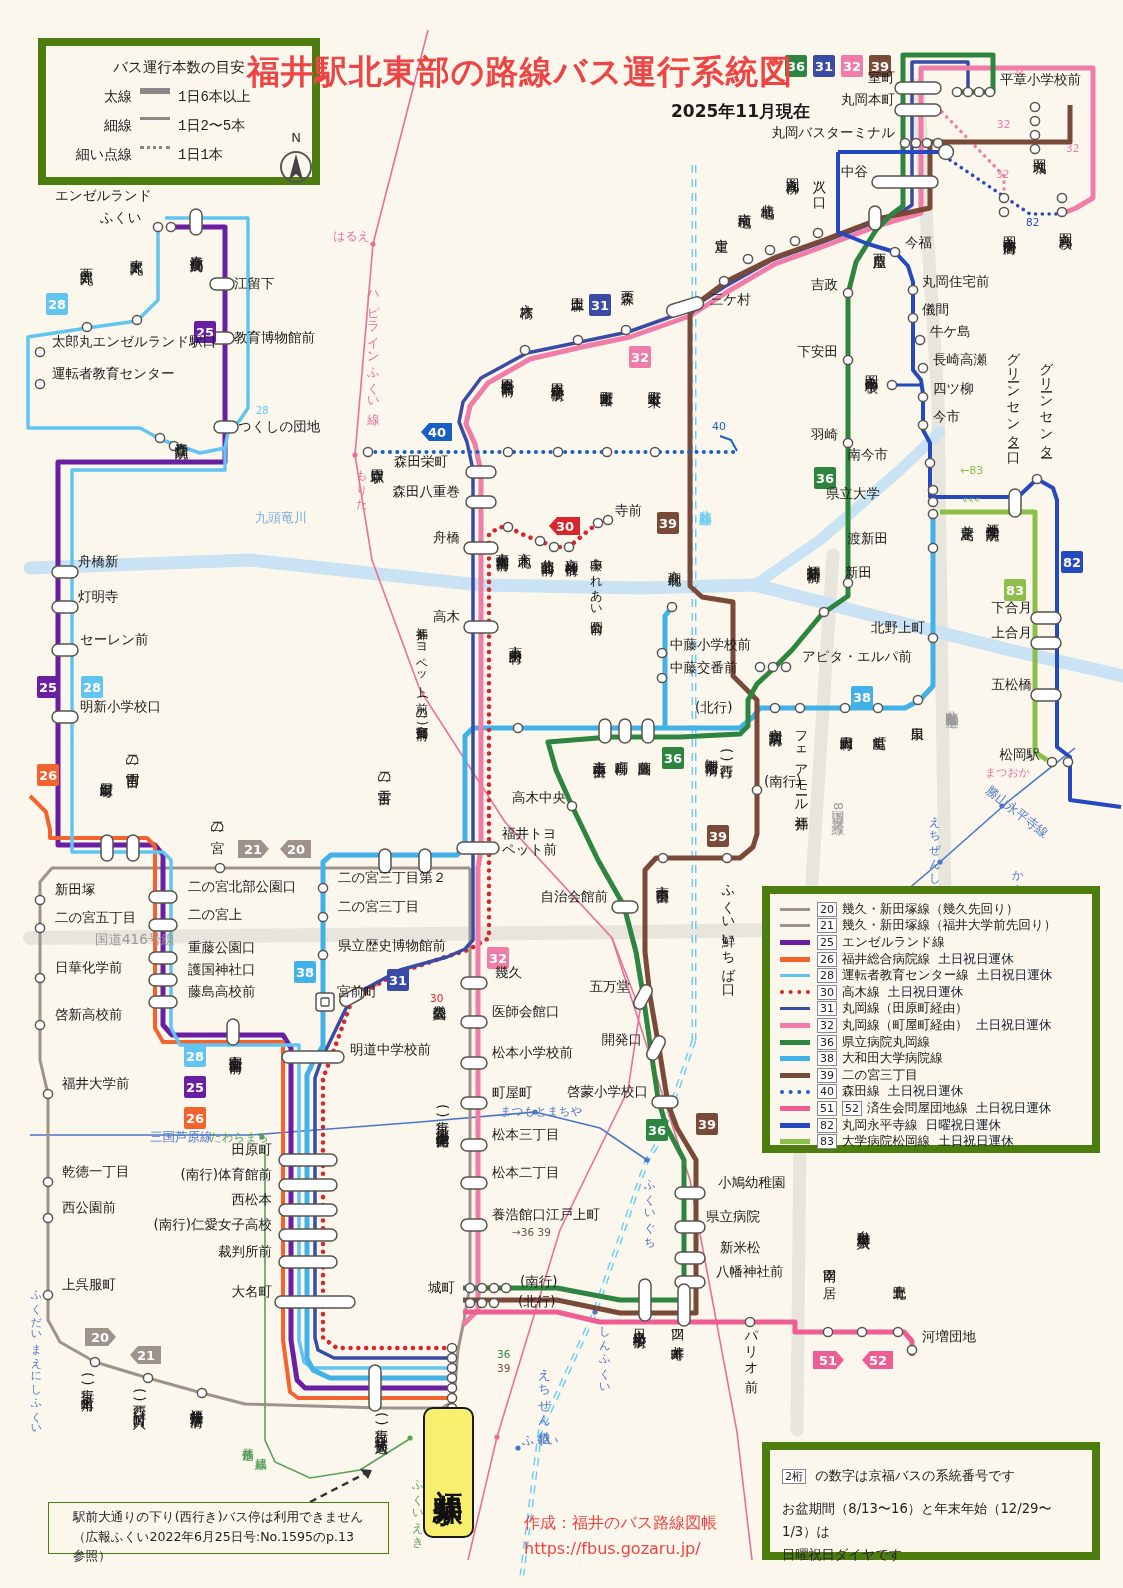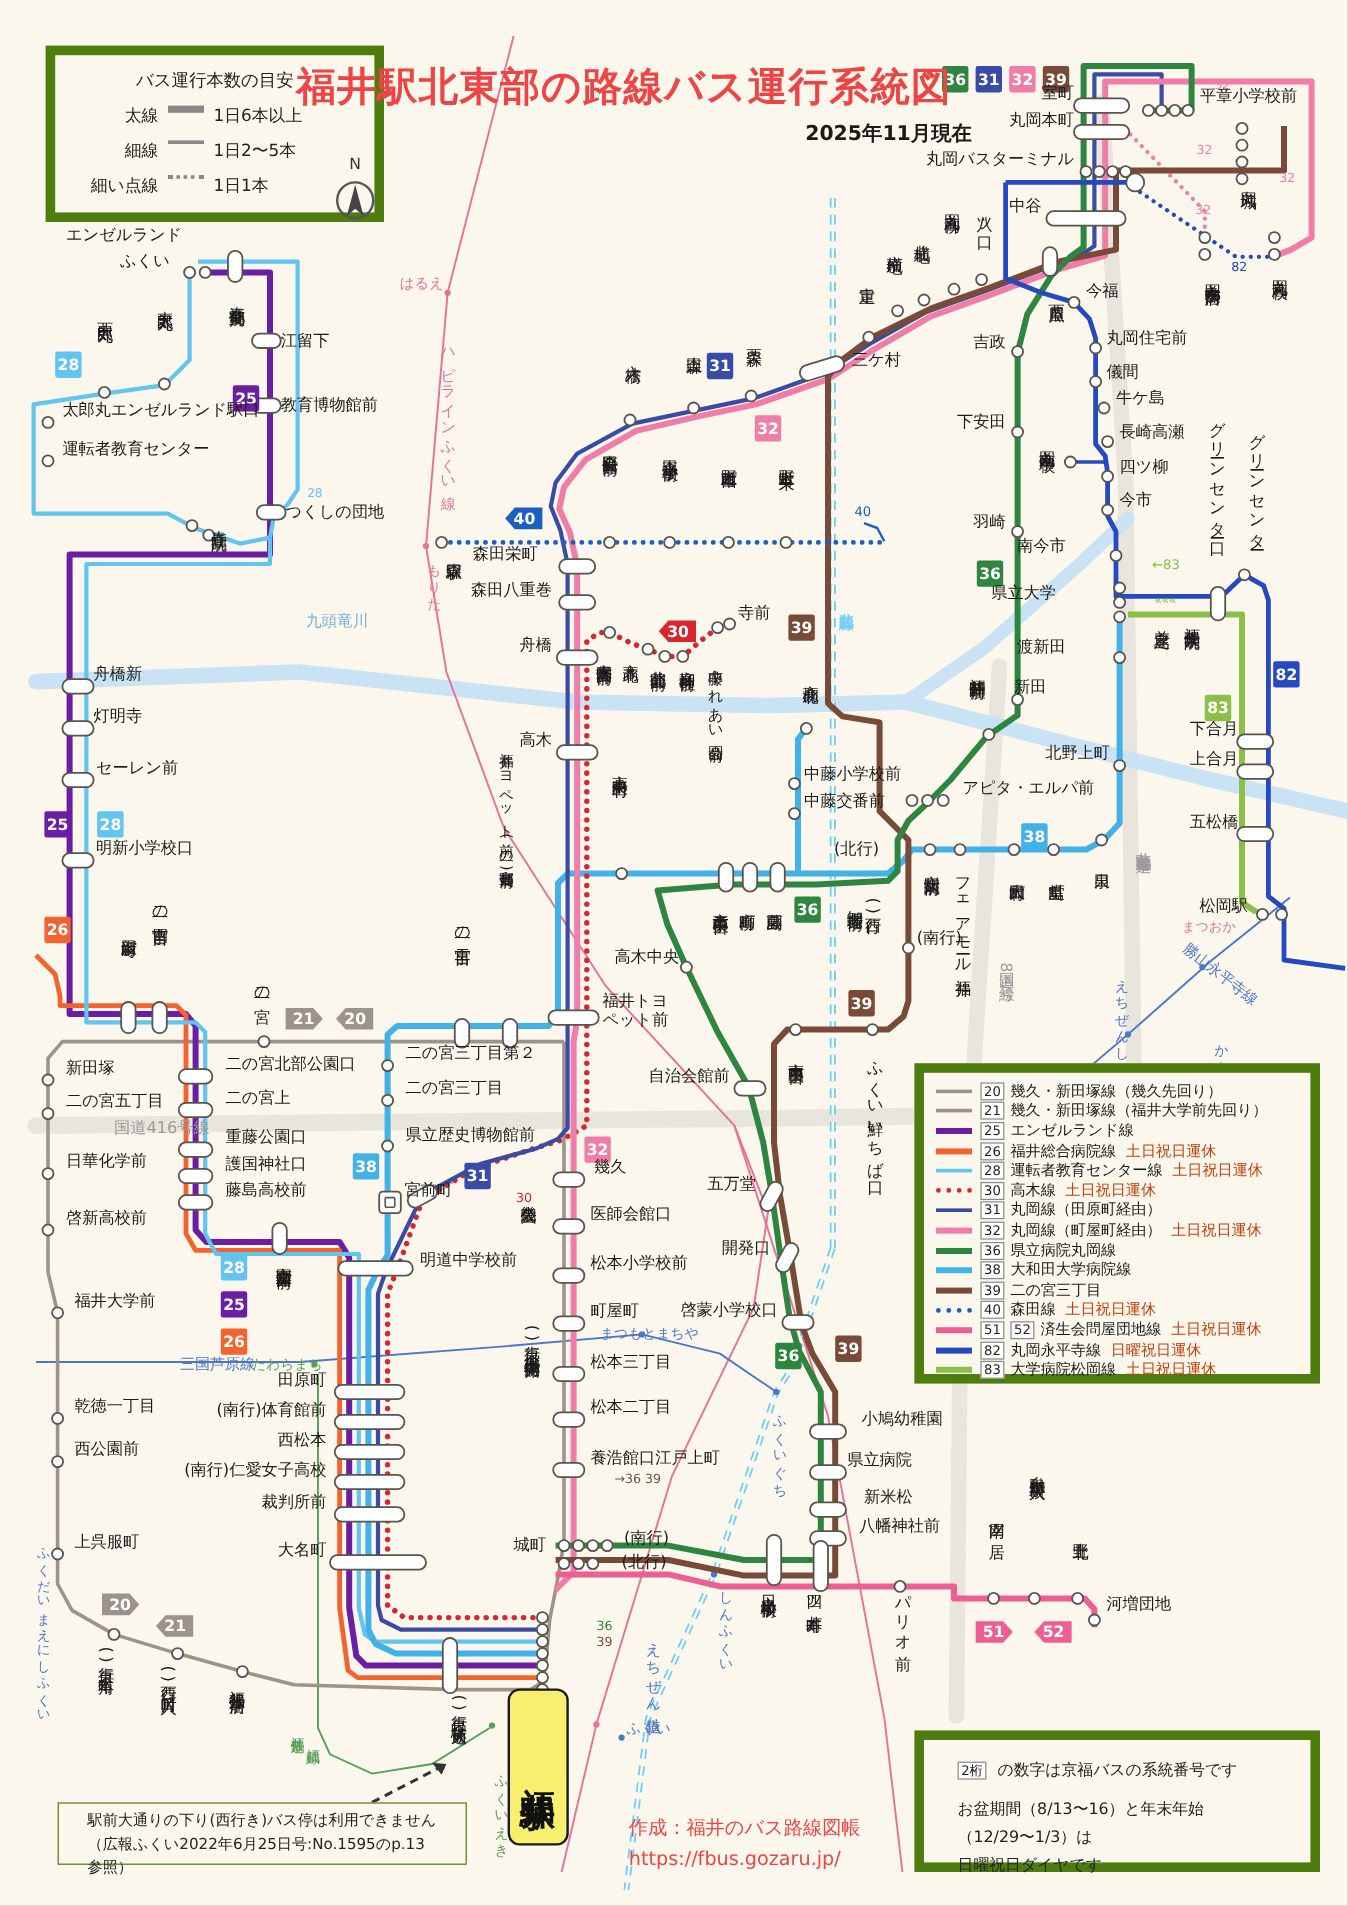--- a/index.html
+++ b/index.html
@@ -4,32 +4,32 @@
 <style>
   html,body{margin:0;padding:0;background:#ddd;}
   #page{position:relative;width:1123px;height:1588px;background:#FBF7EC;overflow:hidden;
         font-family:"DejaVu Sans",sans-serif;outline:1px solid #999;margin:0 auto;}
   #map{position:absolute;inset:0;}
   .box{position:absolute;background:#FBF7EC;border:8px solid #4d7c0f;box-sizing:border-box;}
   #freq-box{left:38px;top:38px;width:282px;height:147px;}
   #freq-box .t{text-align:center;font-size:14.5px;margin-top:12px;color:#222;}
   .freq-row{display:flex;margin:11px 0 0 14px;font-size:14px;color:#222;}
   .freq-row .lbl{width:72px;text-align:right;margin-right:8px;}
-  .freq-row .desc{margin-left:8px;}
+  .freq-row .desc{margin-left:8px;font-family:Liberation Mono, monospace;}
   .ls{display:inline-block;width:30px;}
   #title{position:absolute;left:230px;top:50px;width:580px;text-align:center;font-size:33px;
          font-weight:bold;color:#ef4444;letter-spacing:1px;}
   #date{position:absolute;left:230px;top:100px;width:580px;text-align:right;font-size:17px;font-weight:bold;color:#1a1a1a;}
   #legend-box{left:762px;top:886px;width:338px;height:267px;padding:7px 10px;}
   .lg-row{display:flex;align-items:center;height:16.6px;font-size:12.6px;color:#1a1a1a;white-space:nowrap;}
   .lg-row .ls{margin-right:7px;}
   .nbadge{display:inline-block;border:1px solid #888;background:#fff;font-size:11px;line-height:13px;
           padding:0 2px;margin-right:5px;color:#222;}
-  .lg-note{color:#c2410c;margin-left:8px;}
-  #note-br{left:762px;top:1442px;width:338px;height:118px;padding:14px 28px;font-size:13.2px;line-height:1.75;color:#222;}
+  .lg-note{color:#0f172a;margin-left:8px;}
+  #note-br{left:762px;top:1442px;width:338px;height:118px;padding:14px 12px;font-size:13.2px;line-height:1.75;color:#222;}
   #note-bl{left:48px;top:1502px;width:341px;height:52px;padding:4px 24px;font-size:12.6px;line-height:1.55;color:#222;border-width:1.5px;}
   #credit{position:absolute;left:524px;top:1510px;font-size:16px;line-height:1.6;color:#ef4444;}
   #fukui-box{position:absolute;left:423px;top:1407px;width:47px;height:127px;background:#F8EF6E;
              border:2.5px solid #1a1a1a;border-radius:10px;display:flex;align-items:center;justify-content:center;}
   #fukui-box span{writing-mode:vertical-rl;font-size:29px;font-weight:bold;color:#111;letter-spacing:4px;}
   #compass{position:absolute;left:268px;top:130px;width:56px;height:66px;text-align:center;}
   #compass .n{font-size:13px;color:#333;}
 </style>
 </head>
 <body>

